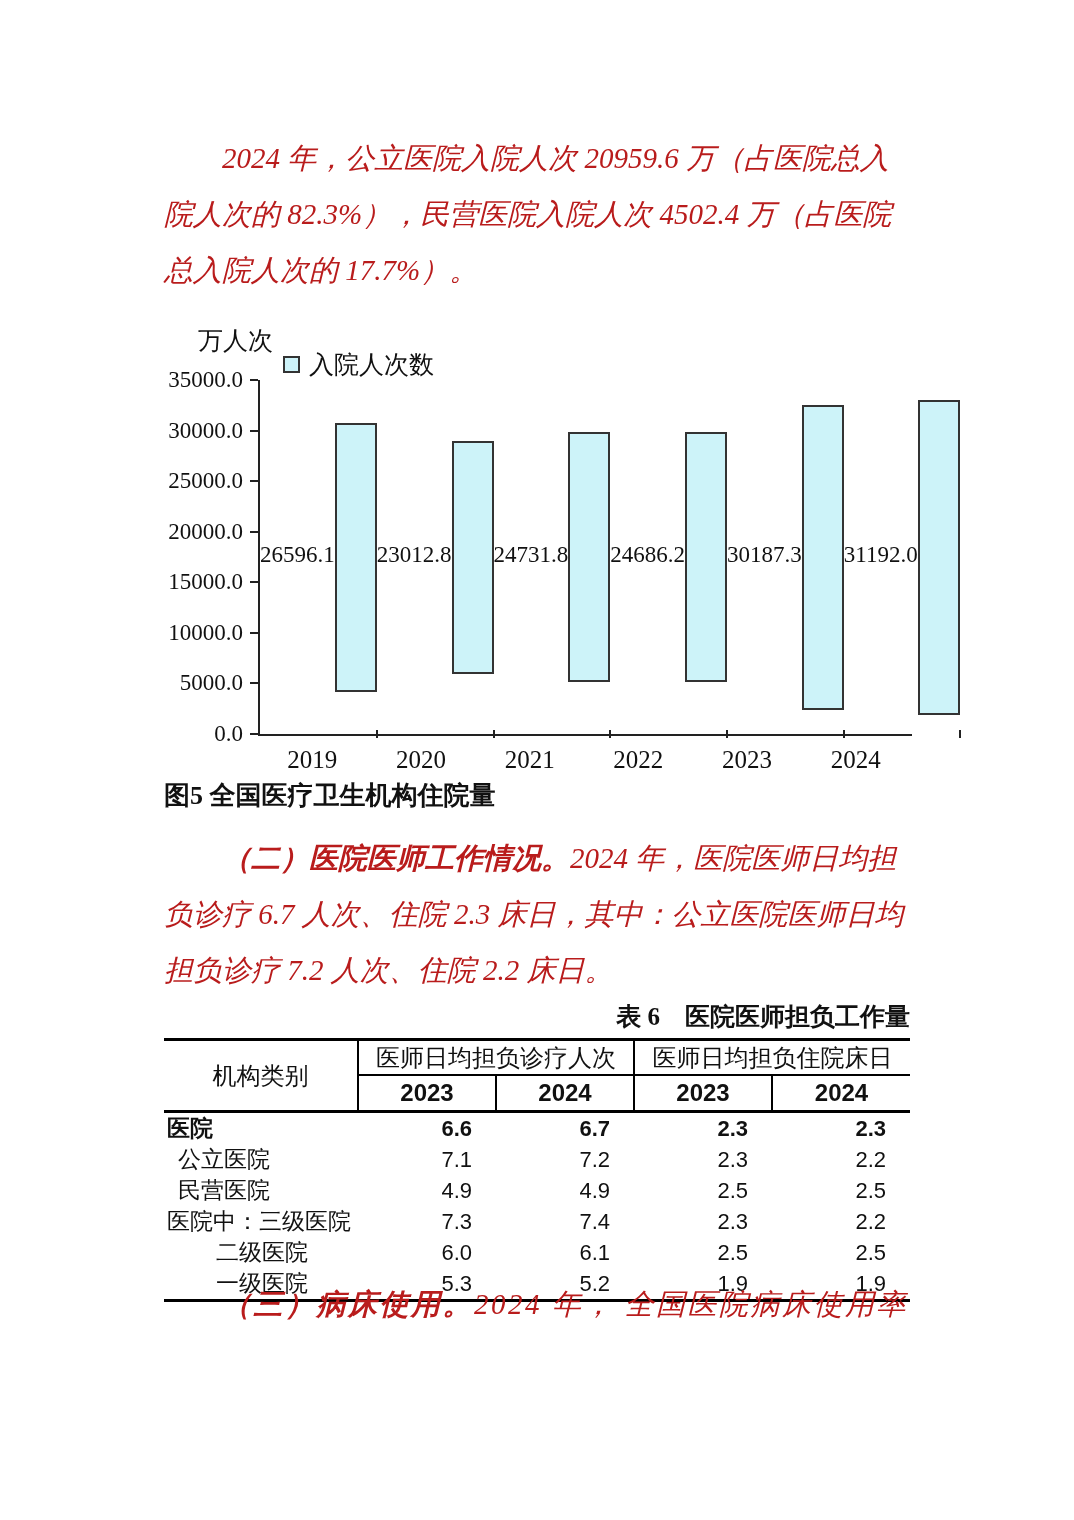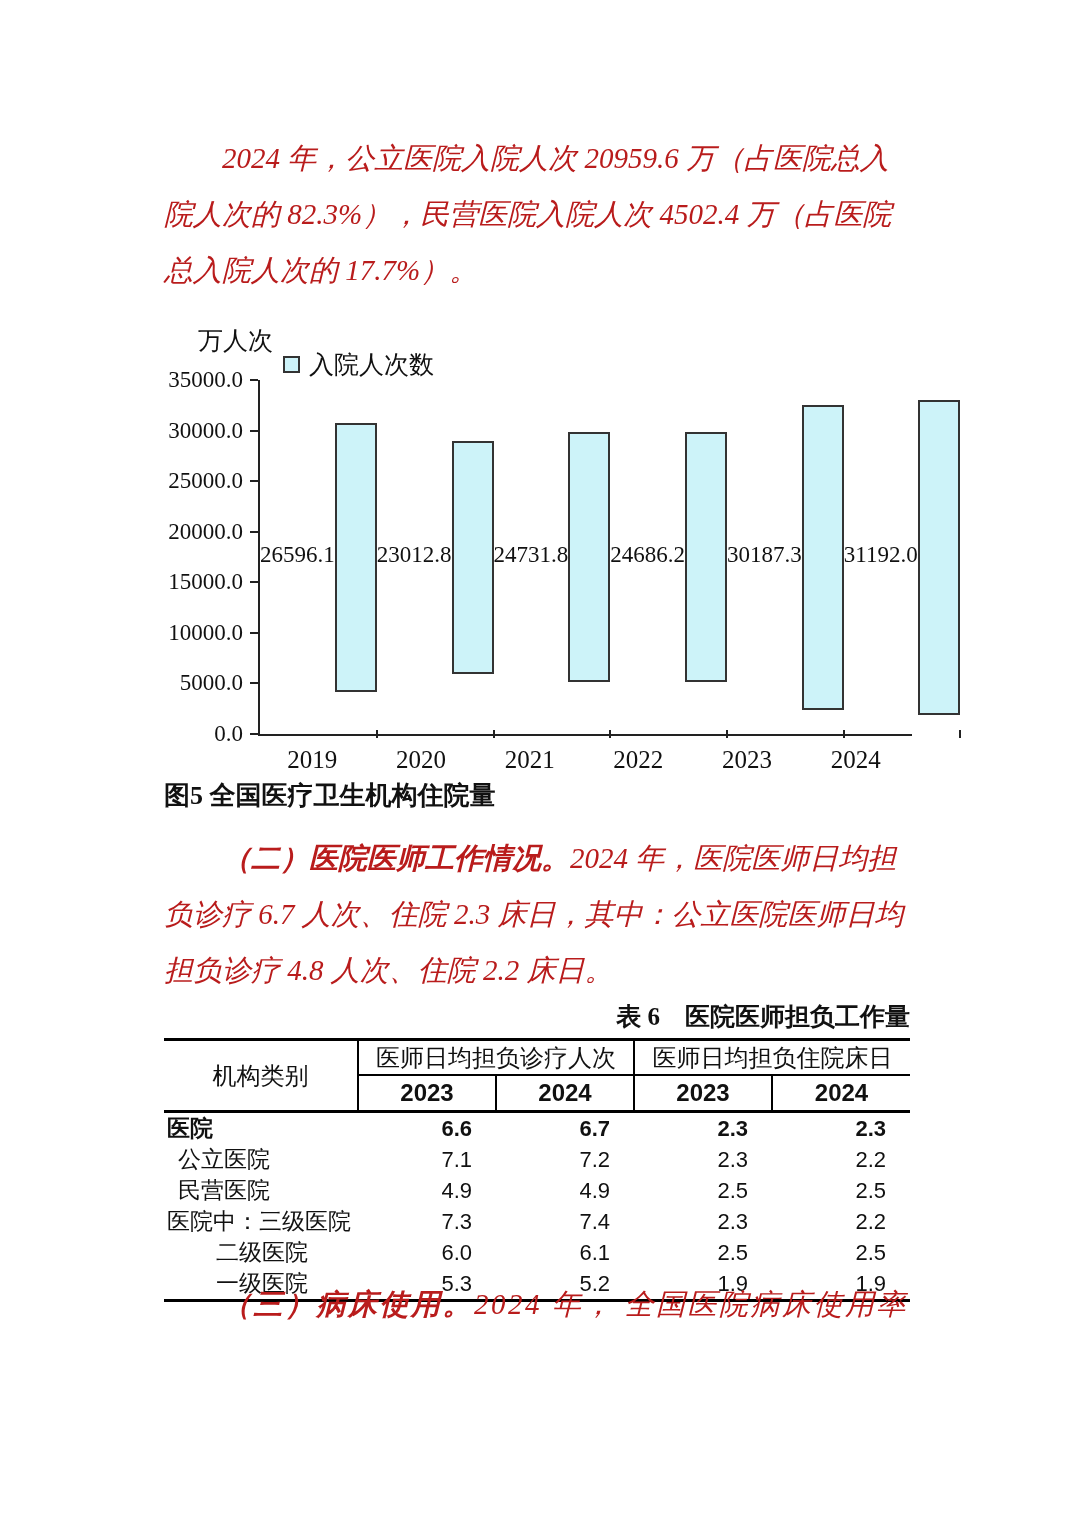--- a/index.html
+++ b/index.html
@@ -149,21 +149,21 @@
     <div>2023</div>
     <div>2024</div>
   </div>
 
   <div class="chart-caption">图5 全国医疗卫生机构住院量</div>
 </div>
 
 <div id="p2" class="block para">
   <div class="line indent"><span class="bold">（二）医院医师工作情况。</span><span>2024 年，医院医师日均担</span></div>
   <div class="line">负诊疗 6.7 人次、住院 2.3 床日，其中：公立医院医师日均</div>
-  <div class="line">担负诊疗 4.8 人次、住院 2.2 床日。</div>
+  <div class="line">担负诊疗 7.2 人次、住院 2.2 床日。</div>
 </div>
 
 <div id="table-title" class="block">表 6　医院医师担负工作量</div>
 
 <table id="table6">
   <colgroup>
     <col class="c-label">
       <col class="c-year">
       <col class="c-year">
       <col class="c-year">

